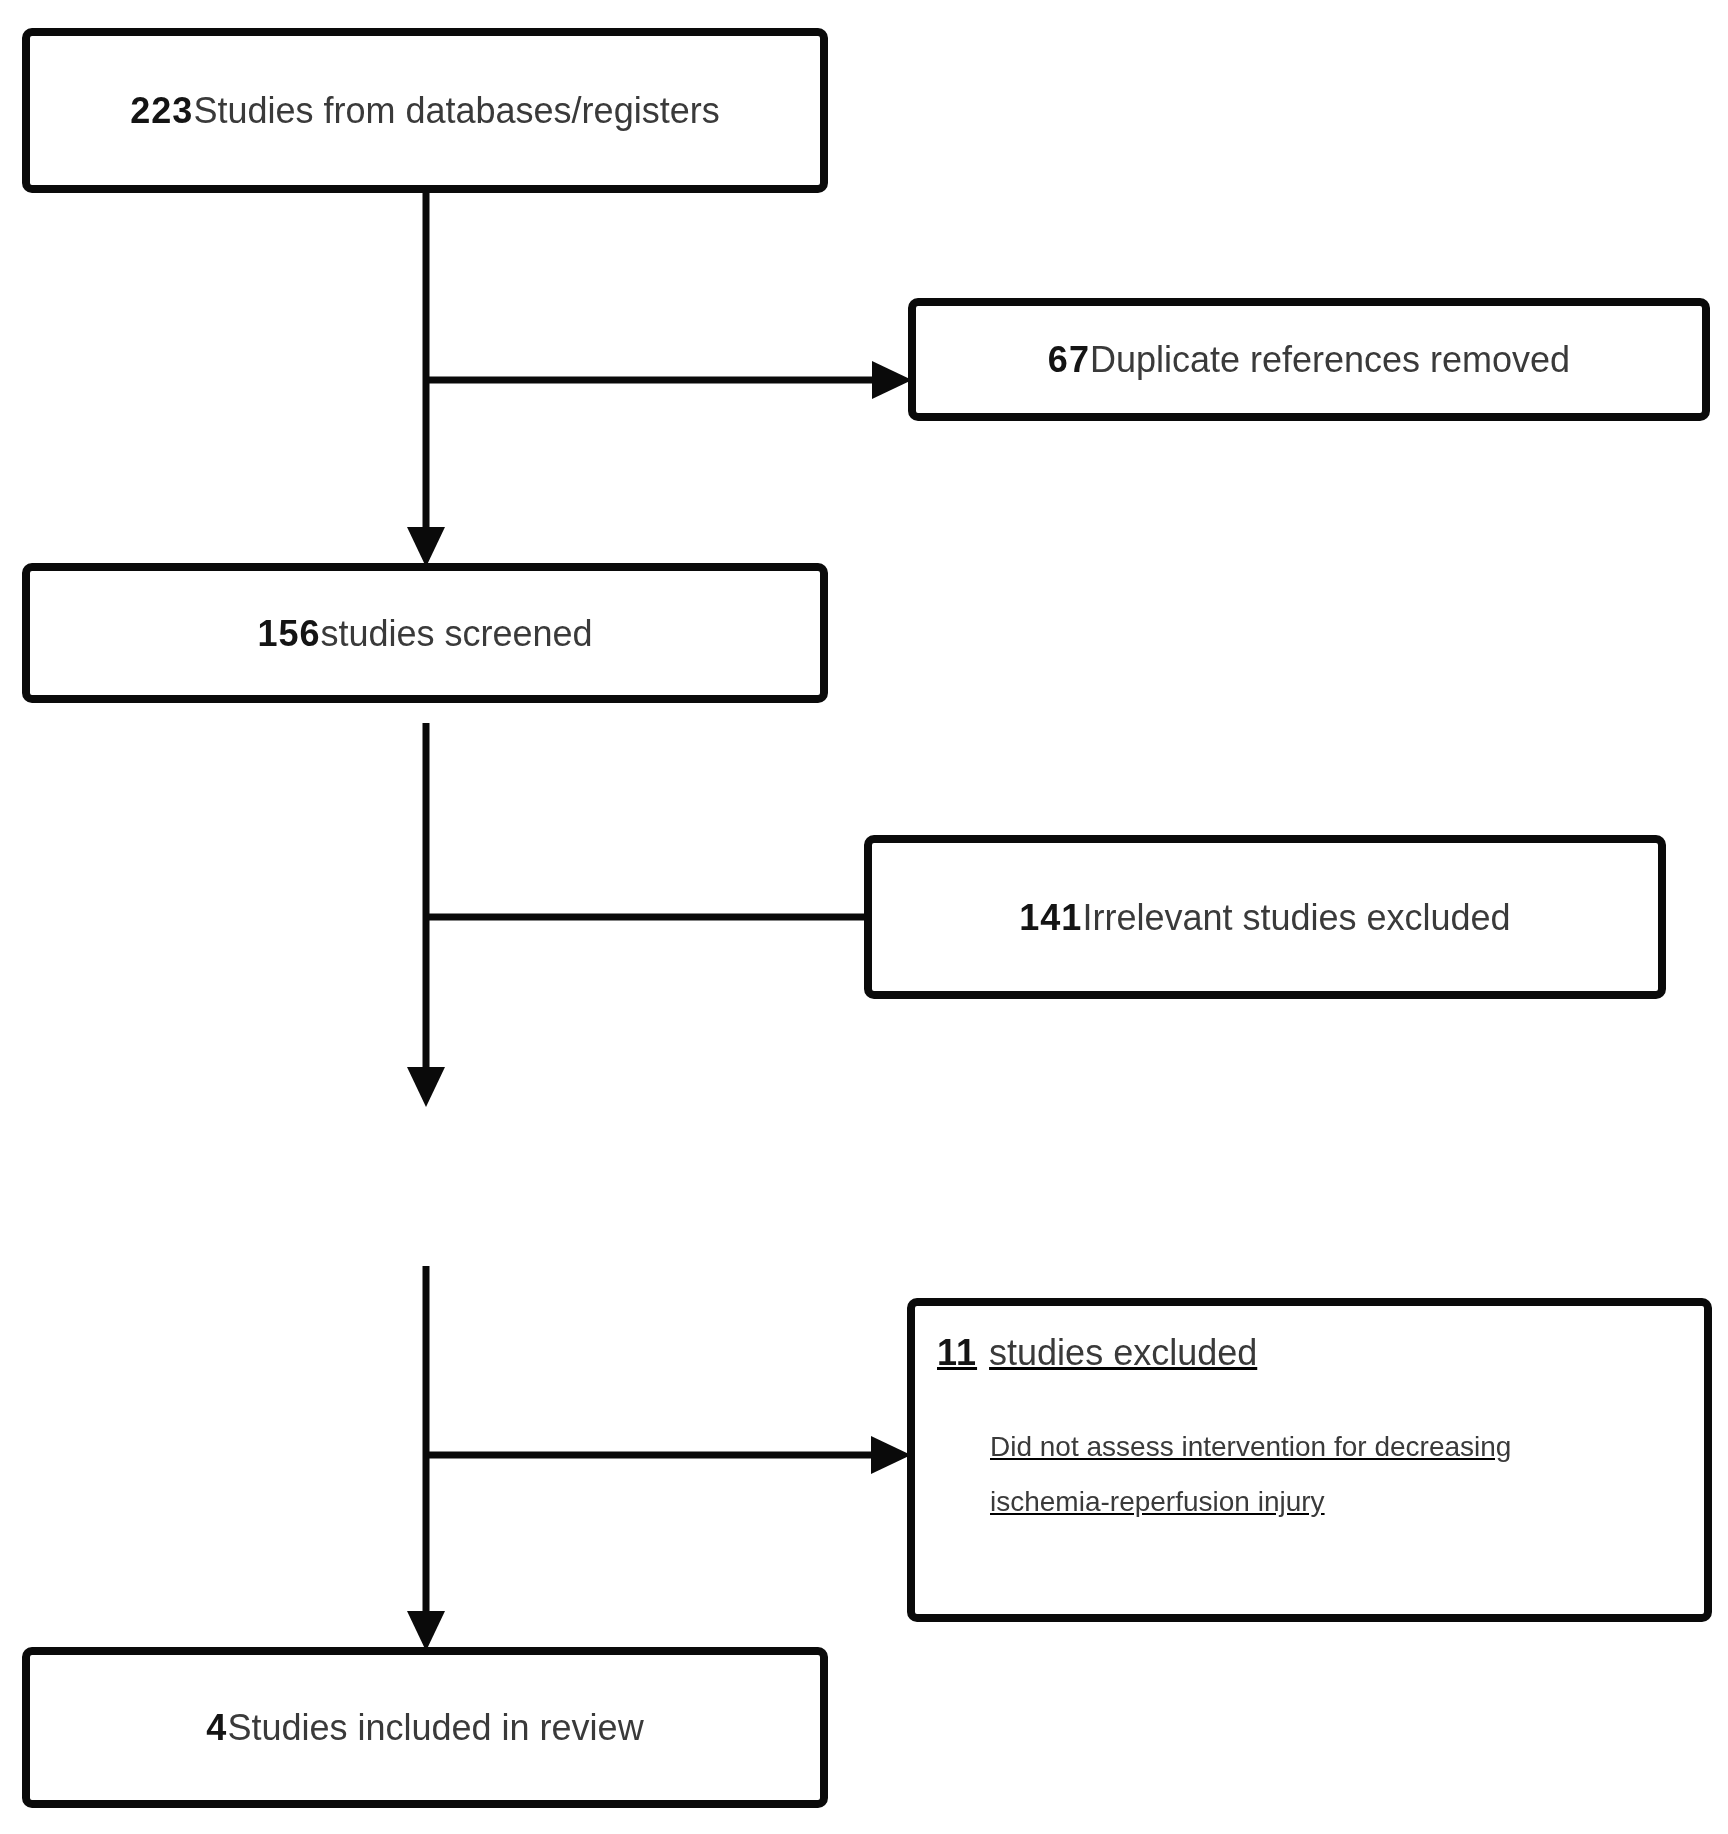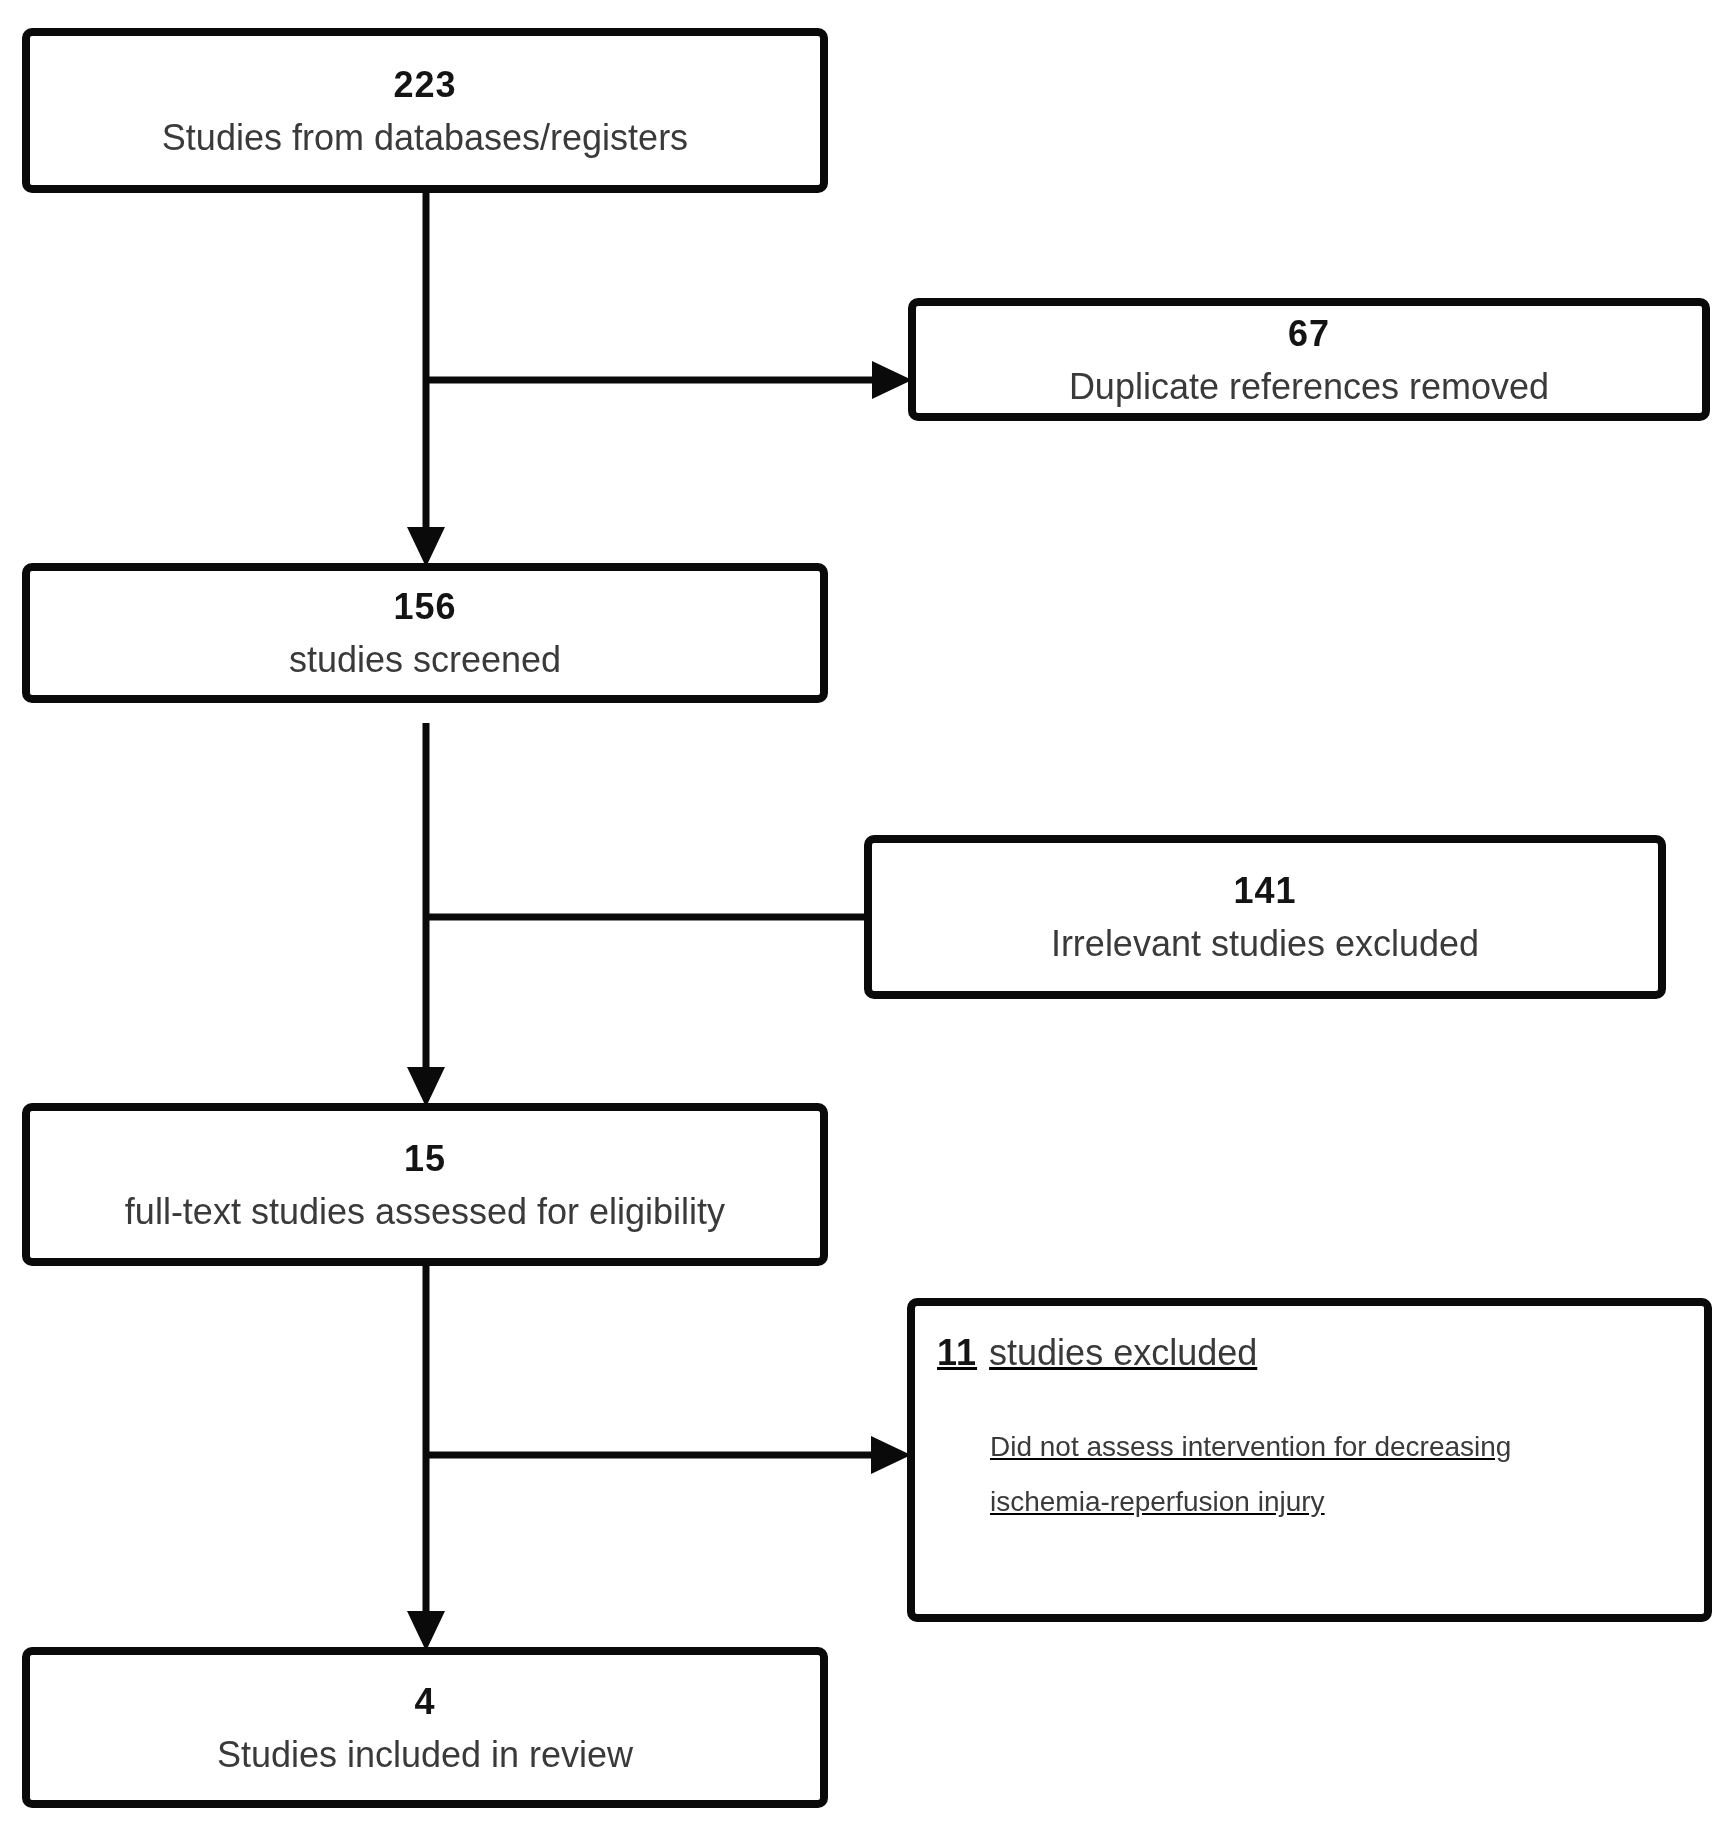--- a/index.html
+++ b/index.html
@@ -25,21 +25,21 @@
   .flow-box {
     position: absolute;
     box-sizing: border-box;
     background: #ffffff;
     border: 8px solid #0a0a0a;
     border-radius: 10px;
     z-index: 1;
   }
   .flow-box.centered {
     display: flex;
-    flex-direction: column;
+    flex-direction: row;
     align-items: center;
     justify-content: center;
     text-align: center;
   }
   .box-number {
     font-size: 36px;
     font-weight: 700;
     line-height: 53px;
     color: #141414;
     letter-spacing: 1px;
@@ -122,24 +122,20 @@
   <div id="box-databases" class="flow-box centered">
     <div class="box-number">223</div>
     <div class="box-label">Studies from databases/registers</div>
   </div>
 
   <div id="box-screened" class="flow-box centered">
     <div class="box-number">156</div>
     <div class="box-label">studies screened</div>
   </div>
 
-  <div id="box-fulltext" class="flow-box centered">
-    <div class="box-number">15</div>
-    <div class="box-label">full-text studies assessed for eligibility</div>
-  </div>
 
   <div id="box-included" class="flow-box centered">
     <div class="box-number">4</div>
     <div class="box-label">Studies included in review</div>
   </div>
 
   <div id="box-duplicates" class="flow-box centered">
     <div class="box-number">67</div>
     <div class="box-label">Duplicate references removed</div>
   </div>

